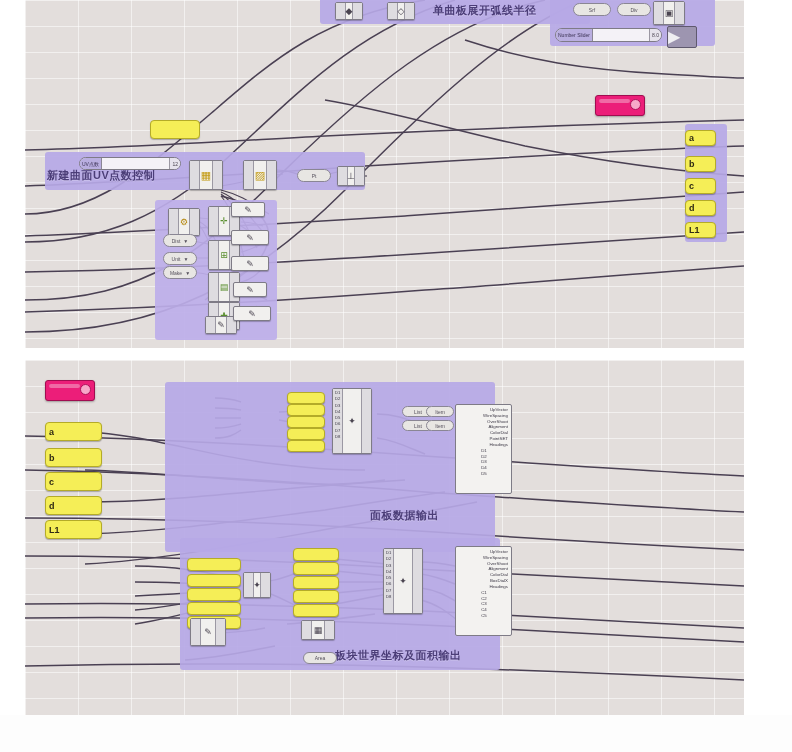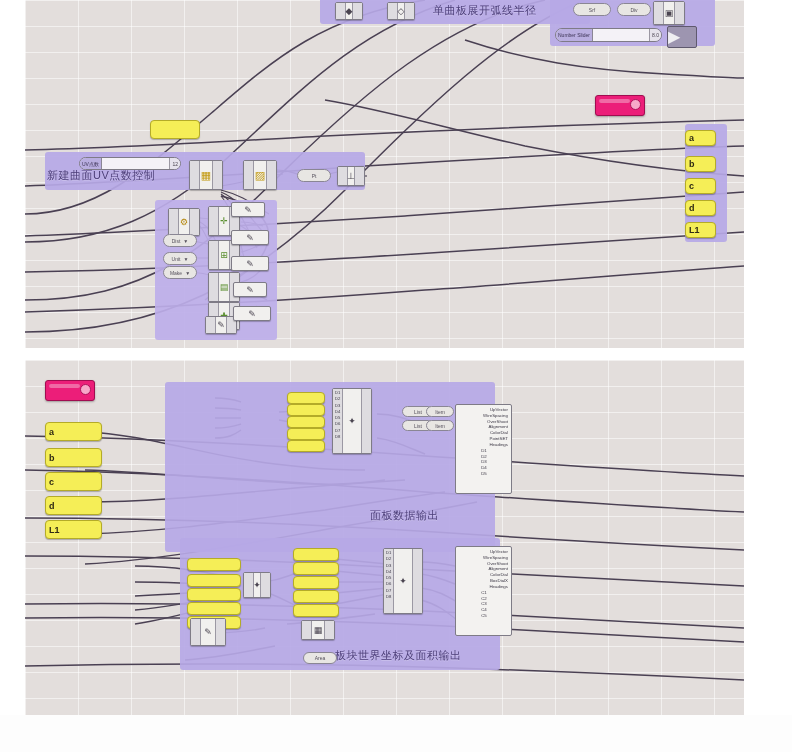--- a/index.html
+++ b/index.html
@@ -18,21 +18,21 @@
   #canvas-top{left:25px;top:0;width:719px;height:348px;}
   #canvas-bottom{left:25px;top:360px;width:719px;height:355px;}
 
   .svg-layer{position:absolute;inset:0;width:100%;height:100%;pointer-events:none;}
 
   
   .group{position:absolute;background:#b6a8e6;border-radius:3px;opacity:.92;}
   .group.lite{background:#bdaee9;}
 
   .group-label{
-    position:absolute;color:#4b3d78;font-size:11px;font-weight:normal;
+    position:absolute;color:#4b3d78;font-size:11px;font-weight:bold;
     white-space:nowrap;letter-spacing:.5px;text-shadow:0 1px 0 rgba(255,255,255,.25);
   }
 
   
   .node{position:absolute;background:#f1f0ee;border:1px solid #7e7b86;border-radius:2px;box-shadow:0 1px 1px rgba(0,0,0,.25);}
   .node .ports{position:absolute;top:0;bottom:0;width:9px;background:#dedce0;border-right:1px solid #9b98a3;}
   .node .ports.r{right:0;left:auto;border-right:none;border-left:1px solid #9b98a3;}
   .node .glyph{position:absolute;left:50%;top:50%;transform:translate(-50%,-50%);font-size:9px;color:#4a4450;}
 
   .pill{position:absolute;background:#e8e6e3;border:1px solid #8a8694;border-radius:8px;

